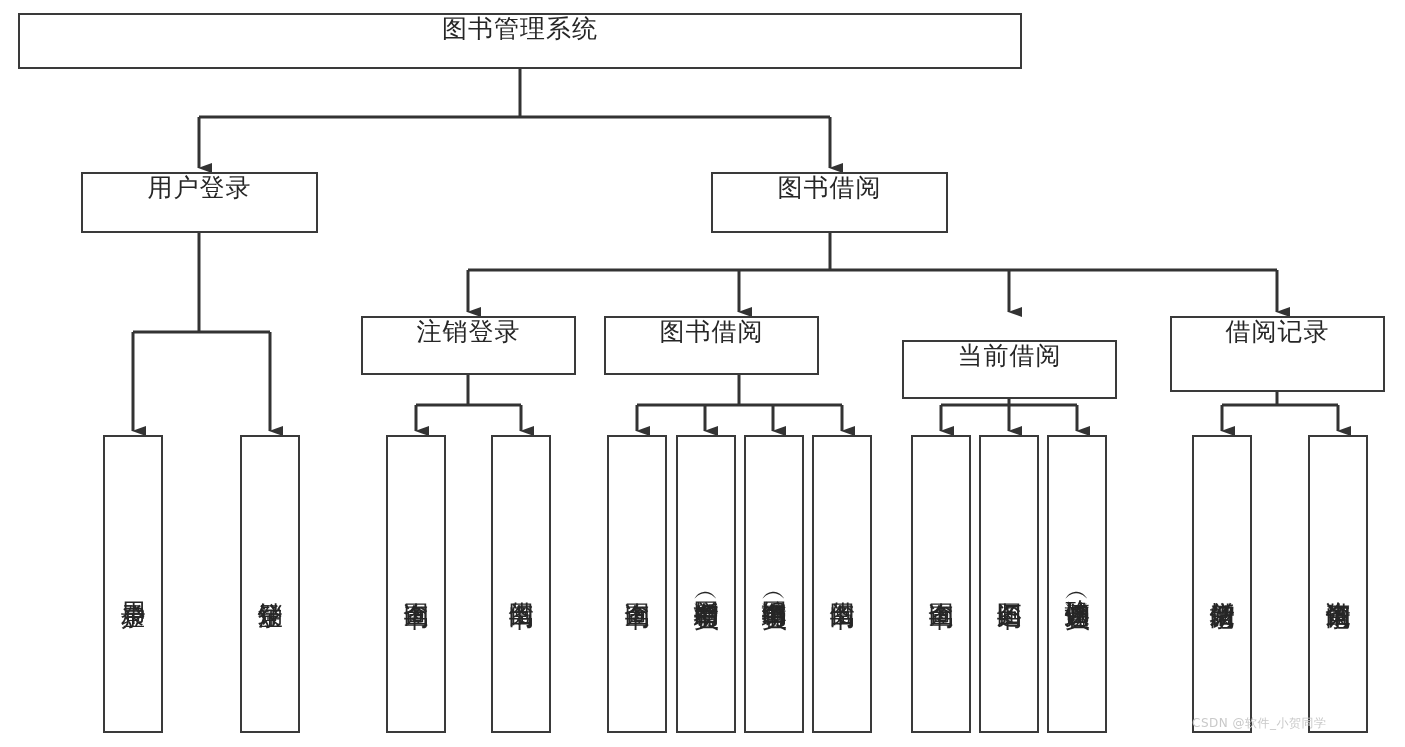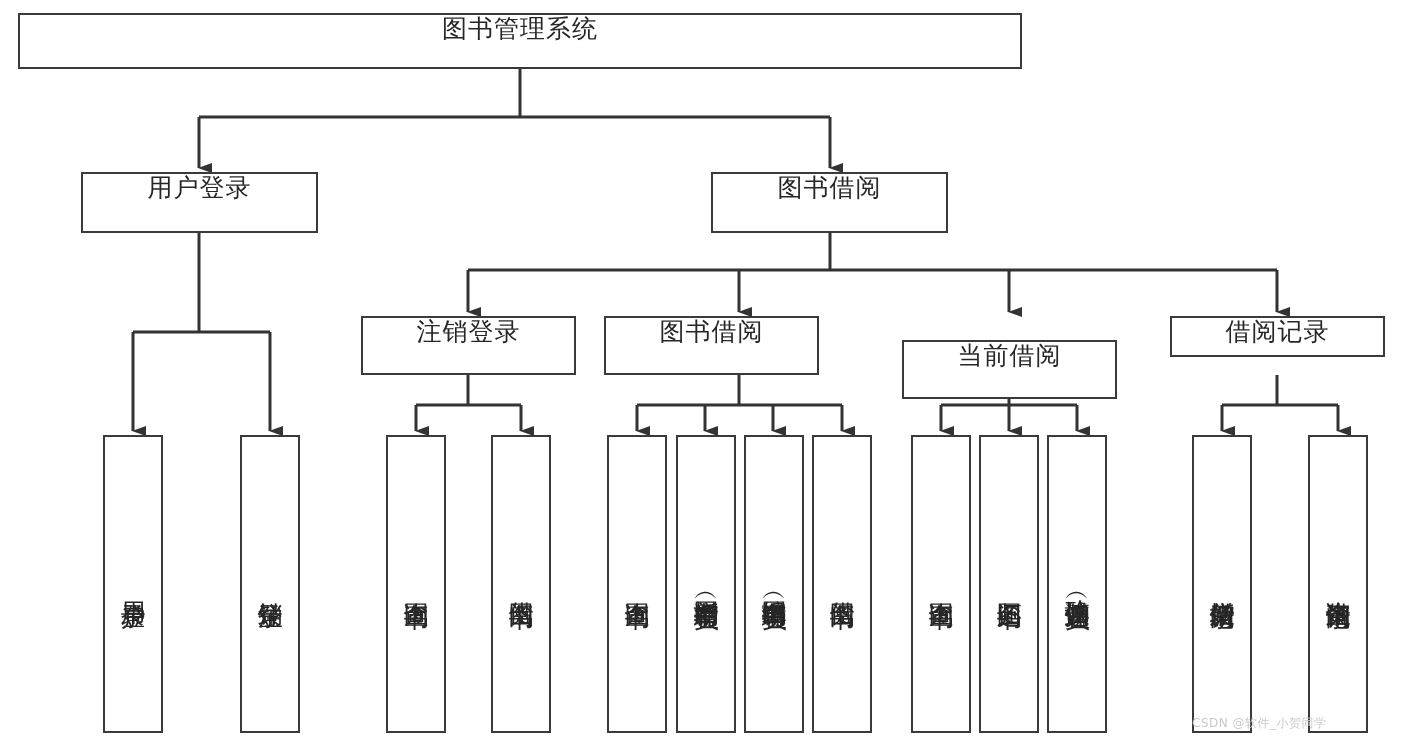--- a/index.html
+++ b/index.html
@@ -138,21 +138,21 @@
 
   <div class="node horiz" style="left:361px; top:316px; width:215px; height:59px;">
     <span>注销登录</span>
   </div>
   <div class="node horiz" style="left:604px; top:316px; width:215px; height:59px;">
     <span>图书借阅</span>
   </div>
   <div class="node horiz" style="left:902px; top:316px; width:215px; height:59px;margin-top:24px;">
     <span>当前借阅</span>
   </div>
-  <div class="node horiz" style="left:1170px; top:316px; width:215px; height:41px;">
+  <div class="node horiz" style="left:1170px; top:316px; width:215px; height:76px;">
     <span>借阅记录</span>
   </div>
 
   <div class="node vert" style="left:103px; top:435px; width:60px; height:298px;">
     <span>用户登录</span>
   </div>
   <div class="node vert" style="left:240px; top:435px; width:60px; height:298px;">
     <span>注销登录</span>
   </div>
 

